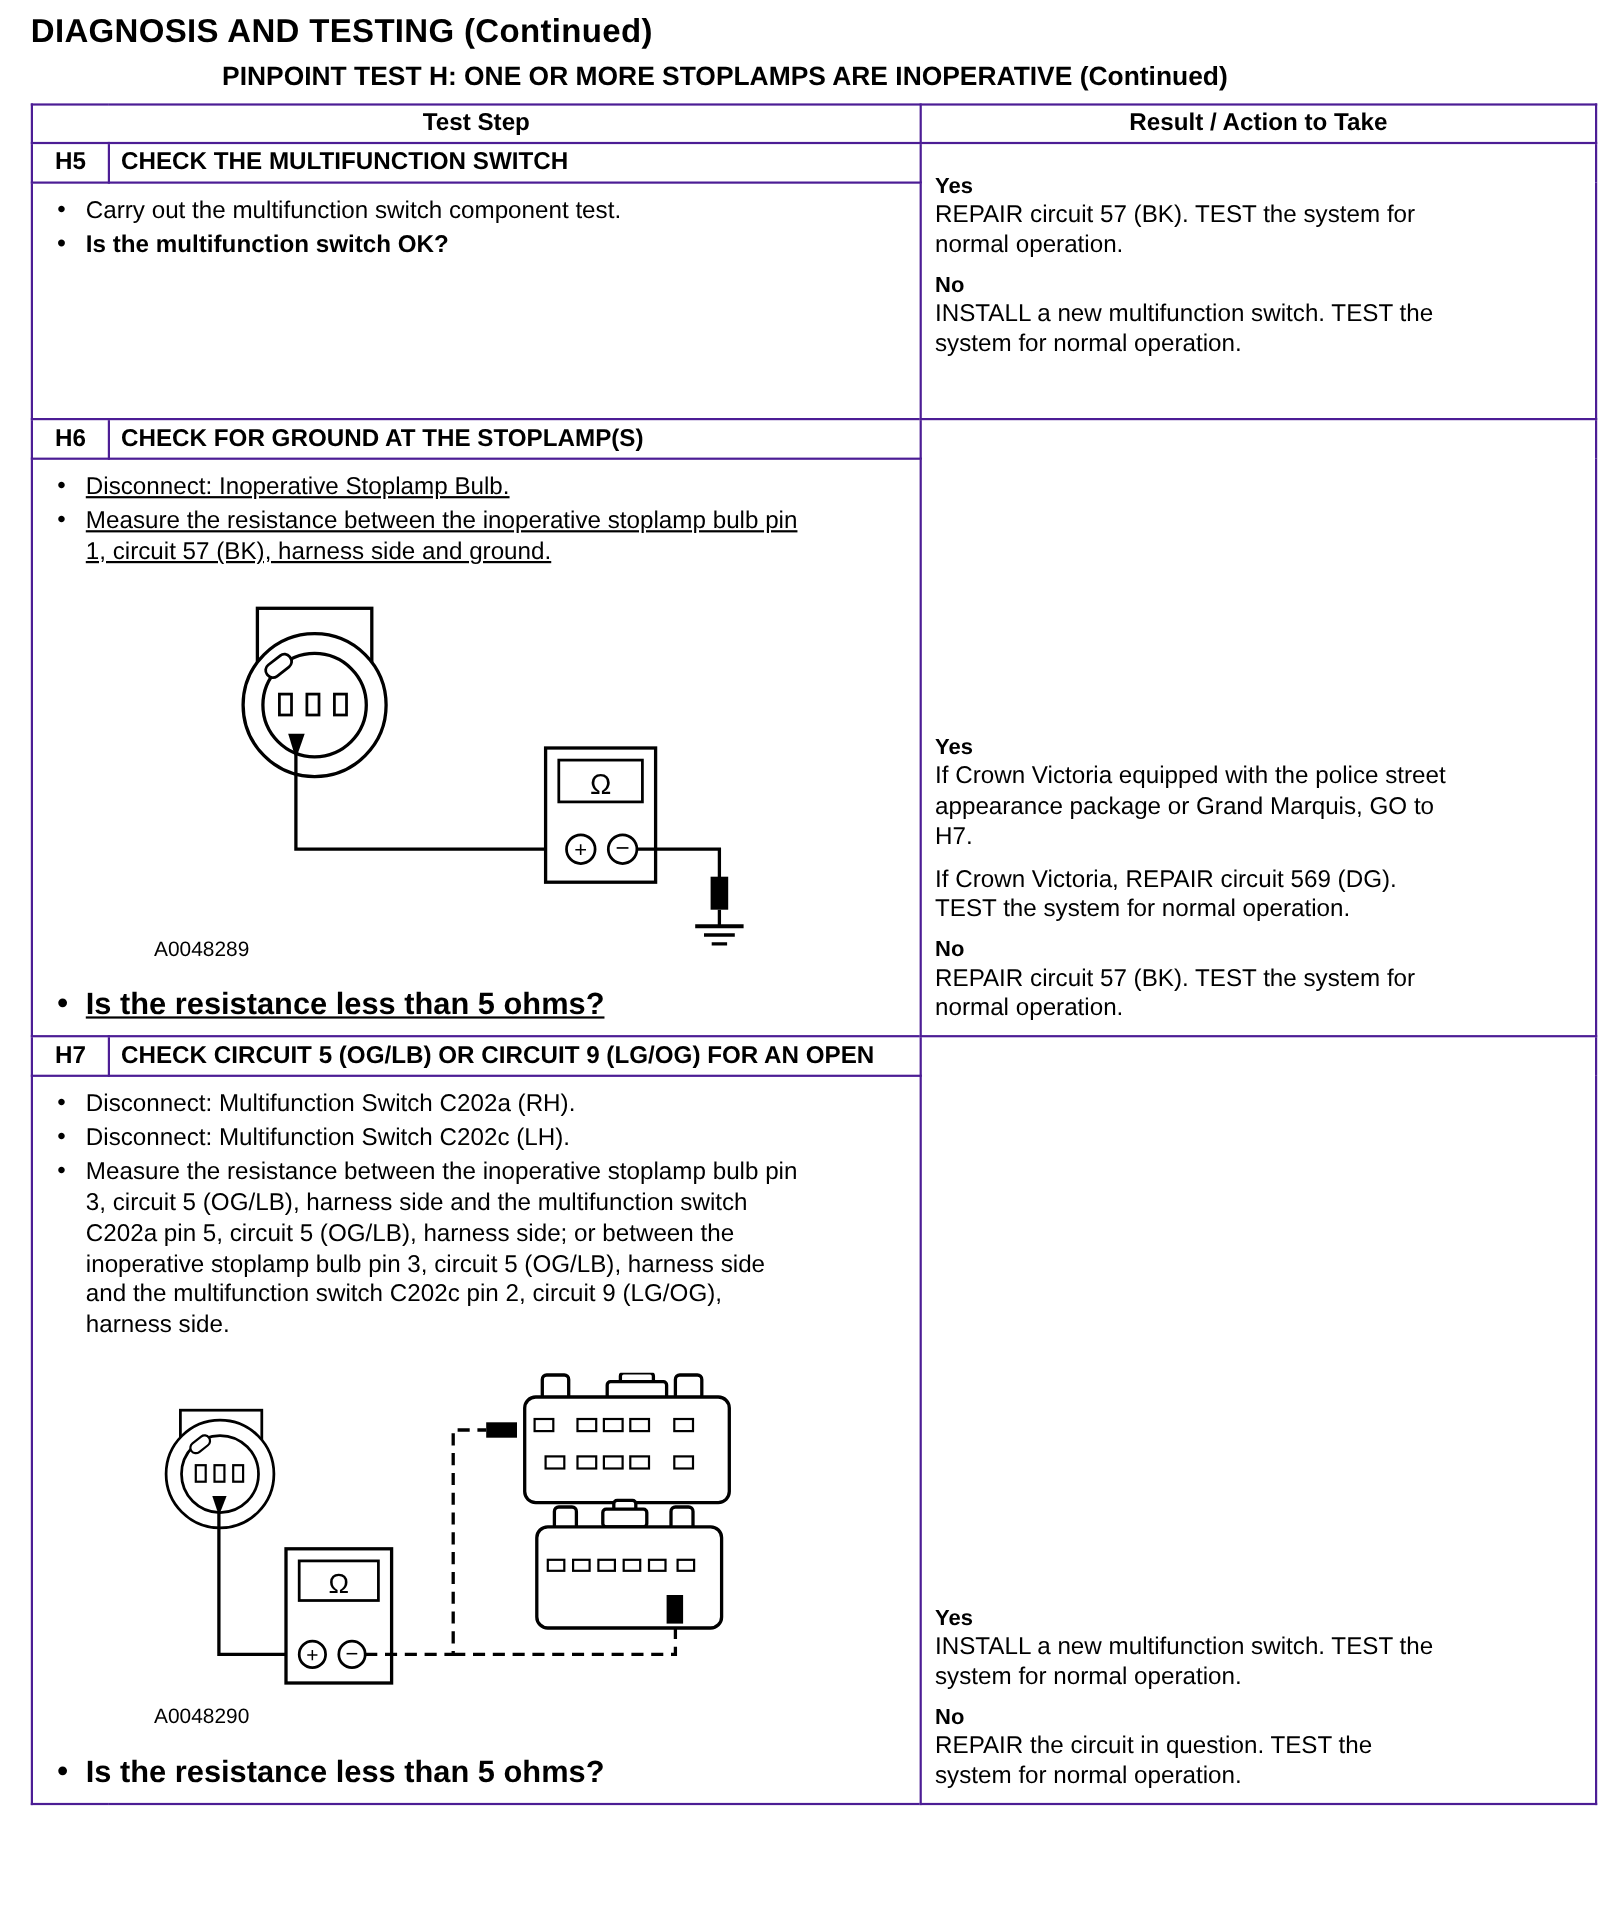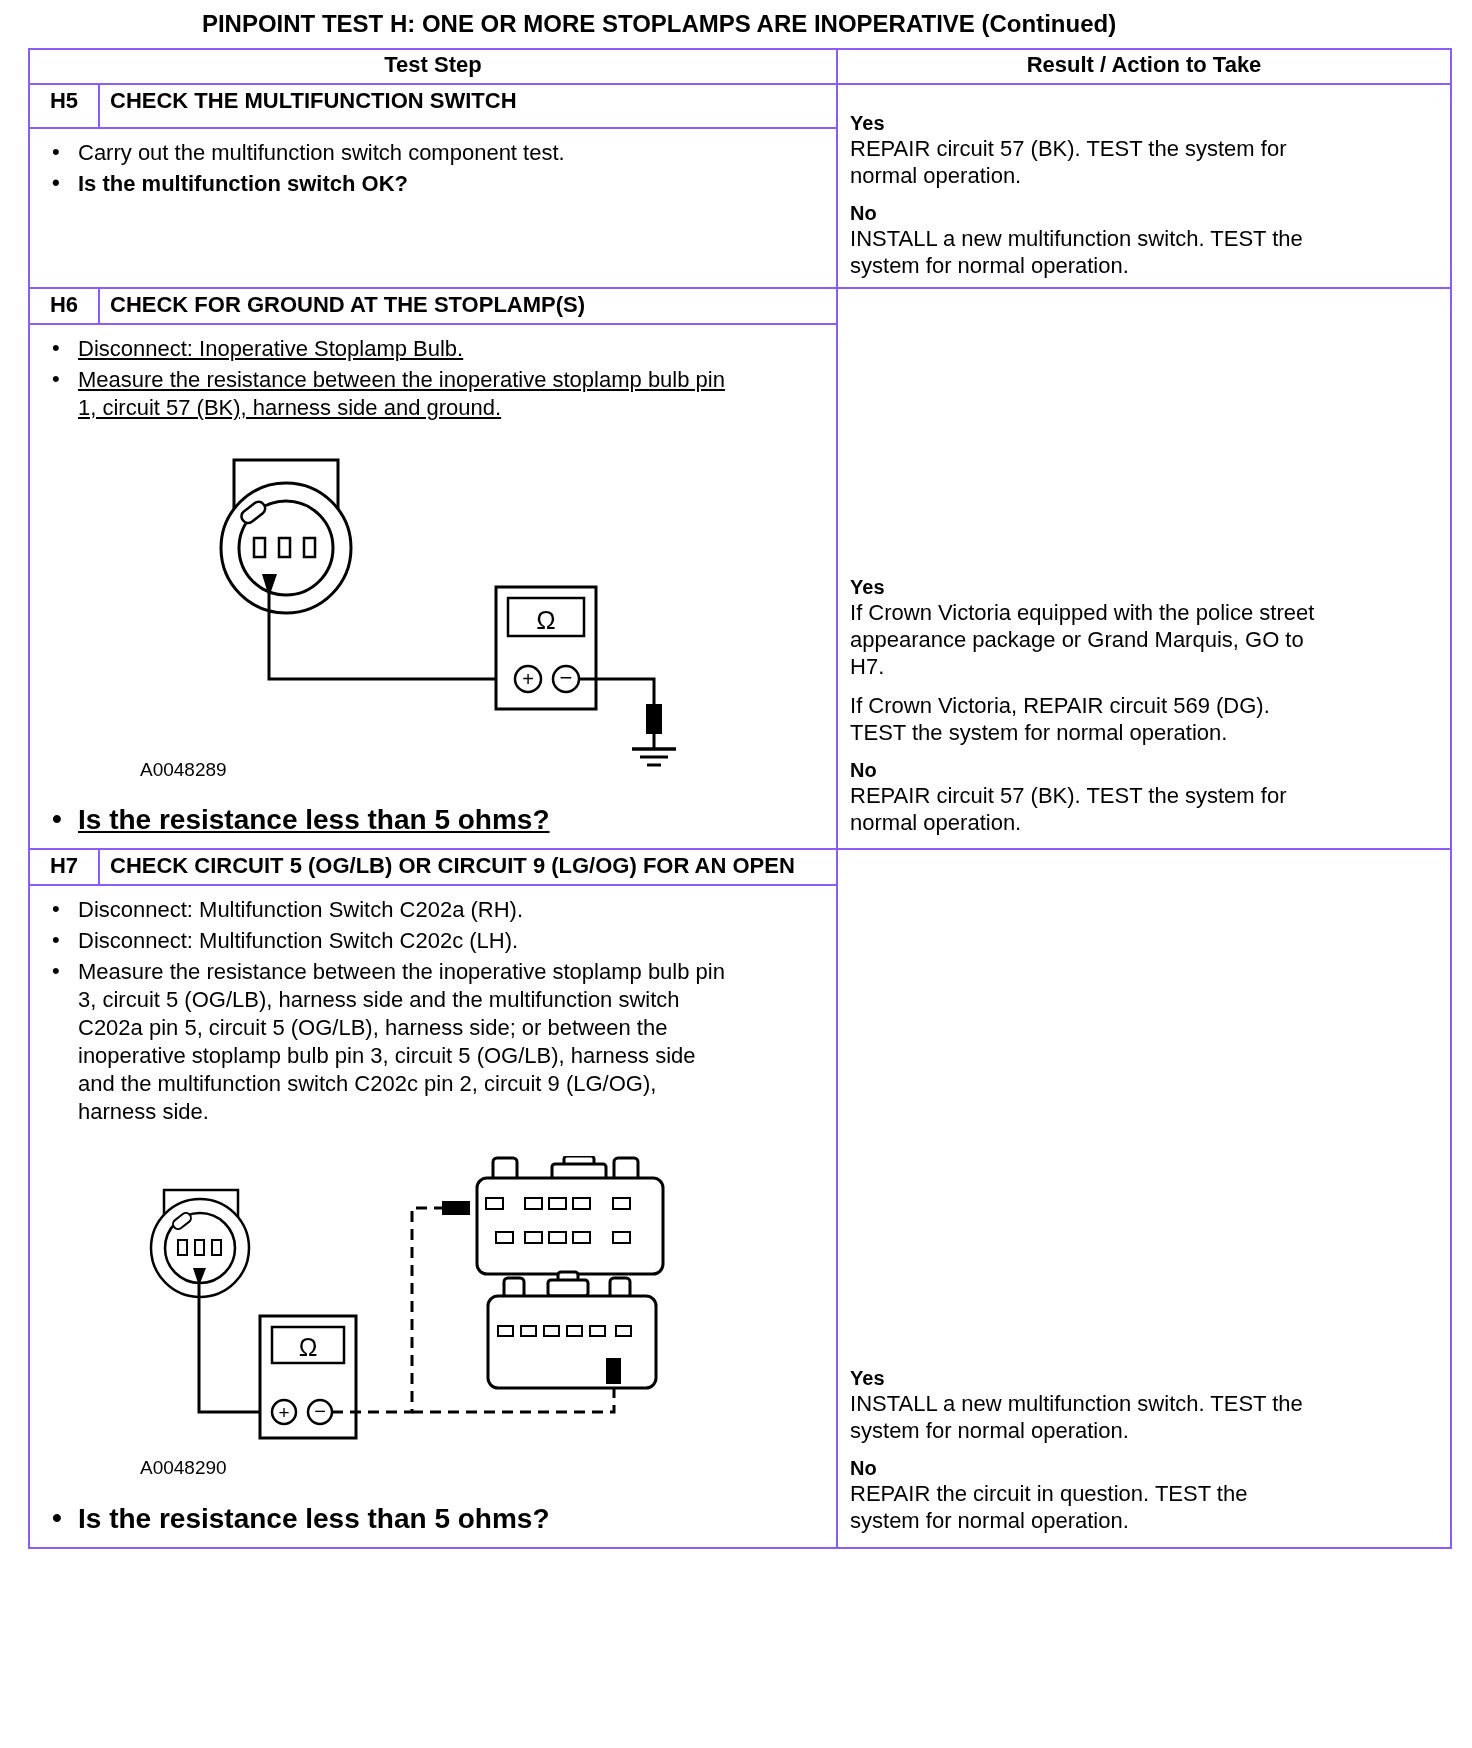--- a/index.html
+++ b/index.html
@@ -12,26 +12,26 @@
   .doc { padding: 10px 24px 0 24px; }
   .doc-title {
     font-size: 30px; font-weight: bold; letter-spacing: 0.3px;
     margin: 2px 0 10px 4px;
   }
   .doc-subtitle {
     font-size: 24px; font-weight: bold; text-align: center;
     width: 1270px; margin: 0 0 10px 0;
   }
   table.test-table { border-collapse: collapse; width: 1424px; margin-left: 4px; table-layout: fixed; }
-  .test-table td { border: 2px solid #8b5cf6; vertical-align: top; }
+  .test-table td { border: 2px solid #4c1d95; vertical-align: top; }
   .col-head { font-size: 22px; font-weight: bold; text-align: center; padding: 2px 0 5px 0; }
   .step-id-cell { width: 70px; text-align: center; font-weight: bold; font-size: 22px; padding: 3px 0 4px 0; }
   .step-title-cell { font-weight: bold; font-size: 22px; padding: 3px 10px 5px 10px; }
   .step-body-cell { padding: 10px 6px 12px 6px; font-size: 22px; }
-  .body-h5 { height: 160px; border-radius: 14px; }
+  .body-h5 { height: 215px; border-radius: 14px; }
   .body-h6 { height: 486px; text-decoration: underline; }
   .body-h7 { height: 640px; }
   ul.steps { list-style: none; }
   .steps li { position: relative; padding-left: 42px; max-width: 692px; line-height: 1.27; margin-bottom: 3px; }
   .steps li::before { content: "\2022"; position: absolute; left: 16px; top: -1px; }
   .steps li.bold { font-weight: bold; }
   .question { font-weight: bold; font-size: 28px; position: relative; padding-left: 42px; margin-top: 16px; }
   .question::before { content: "\2022"; position: absolute; left: 16px; top: -1px; }
   .figure { margin: 30px 0 6px 100px; }
   .result-cell { width: 614px; font-size: 22px; padding: 4px 12px 8px 12px; }
@@ -40,20 +40,21 @@
   .res-label { font-size: 20px; font-weight: bold; margin-top: 12px; line-height: 1.2; }
   .res-label.first { margin-top: 0; }
   .res-text { max-width: 468px; line-height: 1.23; }
   .res-text.para-gap { margin-top: 12px; }
   svg text { fill: #000; font-family: "Liberation Sans", "DejaVu Sans", sans-serif; }
 </style>
 </head>
 <body>
 
 <div class="doc">
+  <div class="doc-title">DIAGNOSIS AND TESTING (Continued)</div>
   <div class="doc-subtitle">PINPOINT TEST  H: ONE OR MORE STOPLAMPS ARE INOPERATIVE (Continued)</div>
 
   <table class="test-table">
     <colgroup>
         <col style="width:70px">
         <col style="width:738px">
         <col style="width:614px">
       </colgroup>
 
     <tbody>

